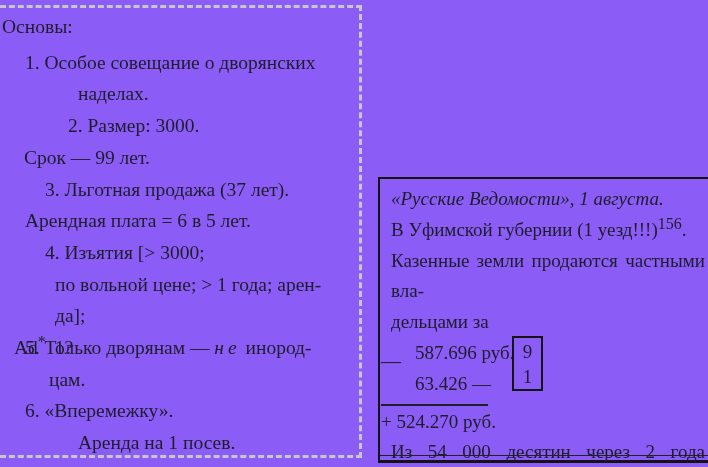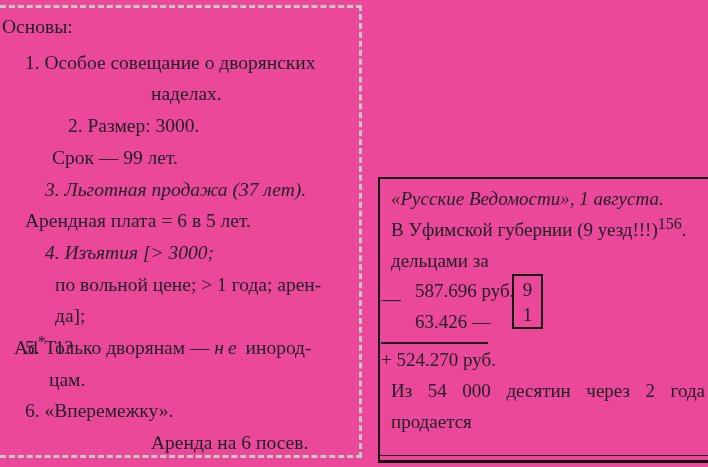--- a/index.html
+++ b/index.html
@@ -1,36 +1,36 @@
 <!DOCTYPE html>
 <html><head>
 <meta charset="utf-8">
 <style>
   html,body { margin:0; padding:0; background:#ffffff; }
   .page {
     position:relative; width:708px; height:467px; overflow:hidden;
-    background:#ec4899; color:#1d1d2b;
+    background:#8b5cf6; color:#1d1d2b;
     font-family:"Liberation Serif", serif;
   }
 
   
   .left-card {
     position:absolute; left:0; top:5px; width:362px; height:453px;
     box-sizing:border-box;
     border:3px dashed #c7c7c7; border-left:none;
     padding-top:3px;
   }
   .ll { font-size:19.5px; line-height:31.7px; white-space:nowrap; }
   .in2  { padding-left:2px;  }
-  .in44 { padding-left:44px;margin-left:8px; }
-  .in45 { padding-left:45px;font-style:italic; }
+  .in44 { padding-left:24px; }
+  .in45 { padding-left:45px; }
   .in48 { padding-left:68px; }
   .in55 { padding-left:55px; }
   .in57 { padding-left:25px; }
-  .in70 { padding-left:111px;margin-left:40px; }
+  .in70 { padding-left:78px; }
   .in85 { padding-left:49px; }
   .gap-top { margin-top:4px; }
   .item5-row { position:relative; }
   .margin-note { position:absolute; left:14px; top:0; }
   .margin-note .tail { margin-left:9px; }
   sup { font-size:16px; line-height:0; }
   .sp-italic { font-style:italic; letter-spacing:4px; }
 
   
   .right-card {
@@ -74,26 +74,27 @@
     <div class="ll in45">3. Льготная продажа (37 лет).</div>
     <div class="ll in57">Арендная плата = 6 в 5 лет.</div>
     <div class="ll in45">4. Изъятия [&gt; 3000;</div>
     <div class="ll in55">по вольной цене; &gt; 1 года; арен-</div>
     <div class="ll in55">да];</div>
     <div class="ll in57 item5-row">
       <span class="margin-note"><span>Ad</span><sup>*</sup><span class="tail">1?</span></span><span>5. Только дворянам — </span><span class="sp-italic">не</span><span> инород-</span>
     </div>
     <div class="ll in85">цам.</div>
     <div class="ll in57">6. «Вперемежку».</div>
-    <div class="ll in70">Аренда на 6 посев.</div>
+    <div class="ll in70">Аренда на 1 посев.</div>
   </div>
 
   <div class="right-card">
     <div class="rl nw ital">«Русские Ведомости», 1 августа.</div>
-    <div class="rl nw"><span>В Уфимской губернии (9 уезд!!!)</span><sup>156</sup><span>.</span></div>
+    <div class="rl nw"><span>В Уфимской губернии (1 уезд!!!)</span><sup>156</sup><span>.</span></div>
+    <div class="rl just">Казенные земли продаются частными вла-</div>
     <div class="rl nw">дельцами за</div>
 
     <div class="calc">
       <span class="minus-sign">—</span>
       <div class="calc-row">587.696 руб.</div>
       <div class="calc-row">63.426 —</div>
       <div class="digit-box">
         <div class="digit">9</div>
         <div class="digit">1</div>
       </div>

